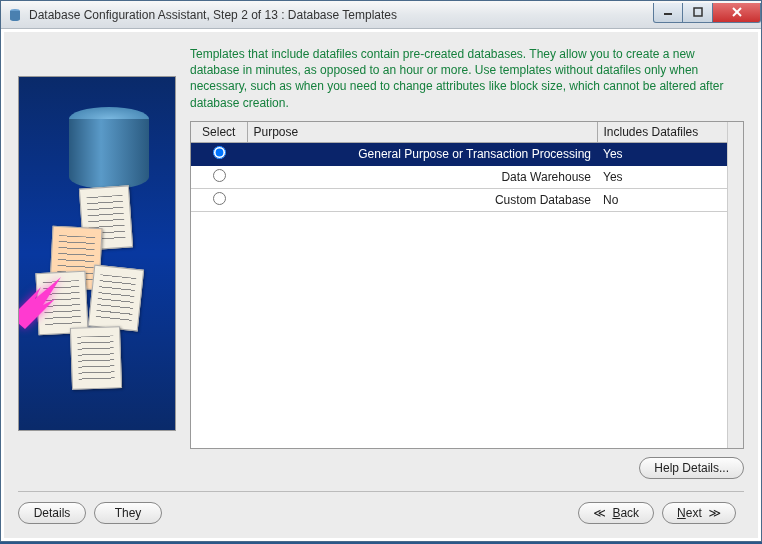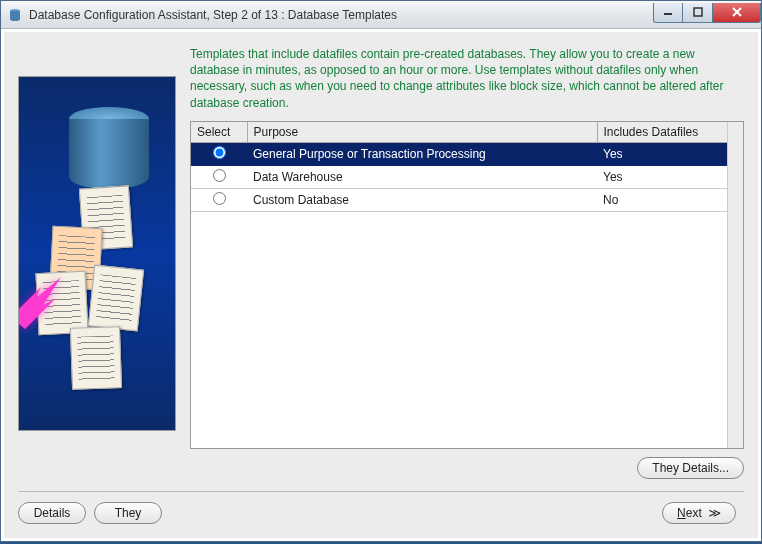--- a/index.html
+++ b/index.html
@@ -143,27 +143,28 @@
 .tbl { width: 100%; border-collapse: collapse; }
 .tbl th {
   background: #ececec;
   border: 1px solid #aaa;
   border-top: none;
   padding: 3px 6px;
   text-align: left;
   font-weight: normal;
   color: #222;
 }
-.tbl th:first-child { border-left: none; width: 56px; text-align: left; }
+.tbl th:first-child { border-left: none; width: 56px; text-align: center; }
 .tbl th:last-child { border-right: none; width: 130px; }
 .tbl td {
   border: 1px solid #ccc;
   border-left: none; border-right: none;
   padding: 3px 6px;
   color: #222;
+  text-align: right;
 }
 .tbl td.sel { text-align: center; }
 .tbl td.inc { text-align: left; }
 .tbl tr.selected td {
   background: #0a246a;
   color: #fff;
   border-color: #0a246a;
 }
 .tbl input[type=radio] { margin: 0; }
 .details-row {
@@ -282,25 +283,26 @@
                     <td class="inc">No</td>
                   </tr>
                 </tbody>
               </table>
             </div>
             <div class="scroll-stub"></div>
           </div>
         </div>
 
         <div class="details-row">
-          <button class="btn"><span>They Details...</span></button>
+          <button class="btn"><span>Help Details...</span></button>
         </div>
       </div>
     </div>
 
     <div class="footer">
       <button class="btn">Details</button>
       <button class="btn">They</button>
       <div class="spacer"></div>
+      <button class="btn nav">≪&nbsp;&nbsp;<u>B</u><span>ack</span></button>
       <button class="btn nav"><u>N</u><span>ext</span>&nbsp;&nbsp;≫</button>
     </div>
   </div>
 </div>
 
 </body></html>

